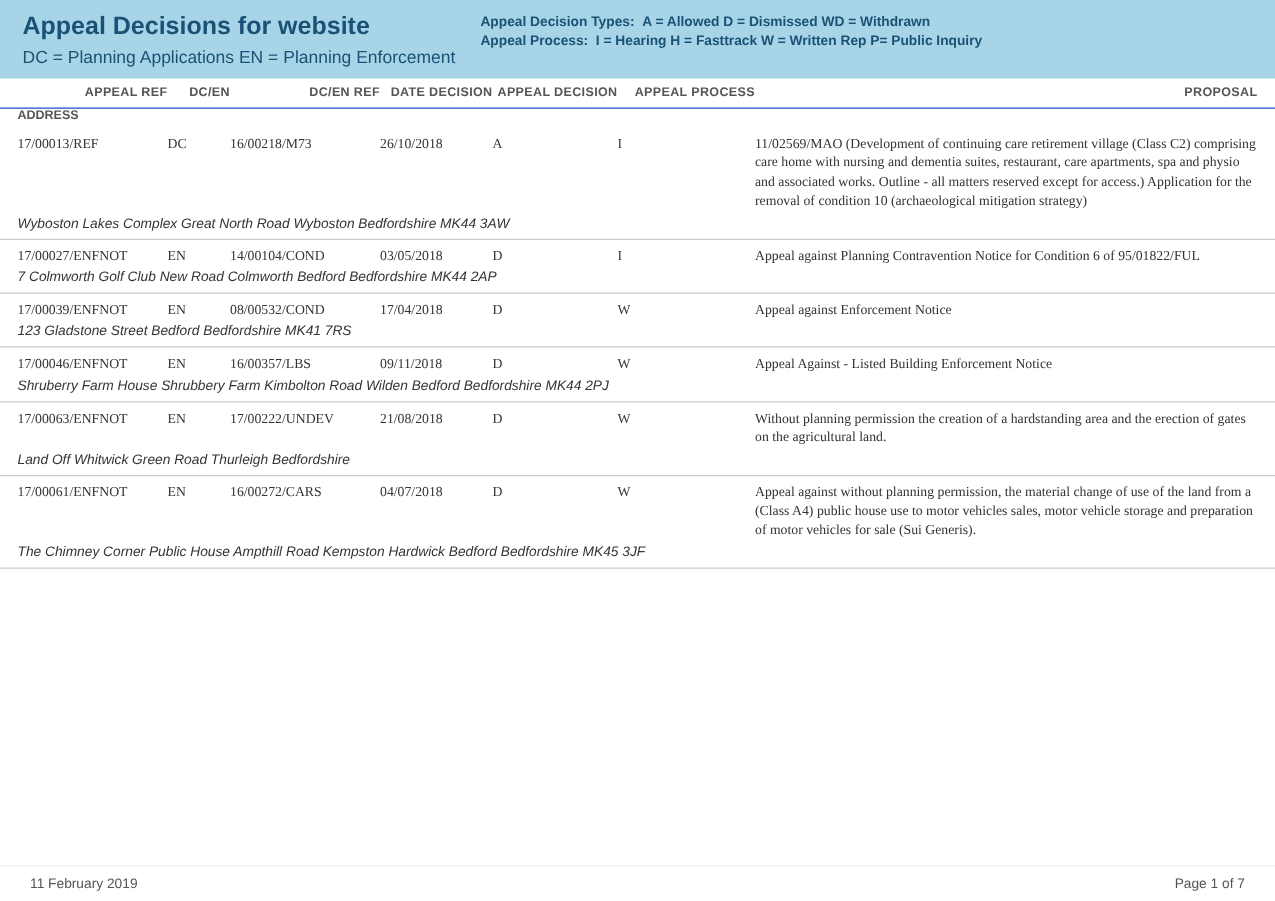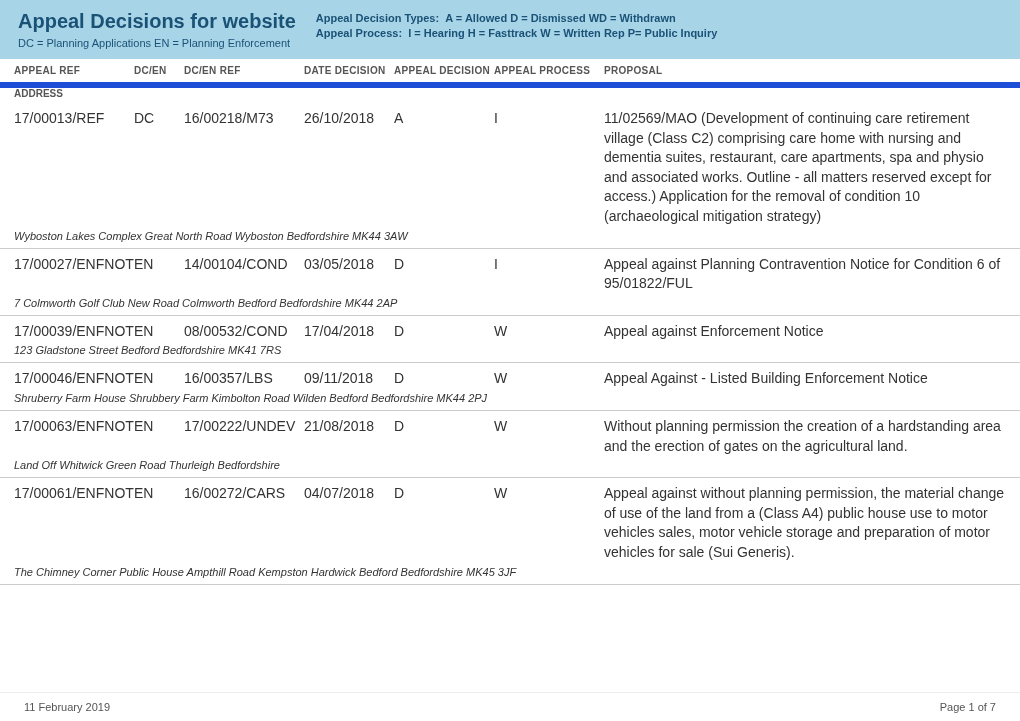--- a/index.html
+++ b/index.html
@@ -23,41 +23,42 @@
     .header-left {
       flex: 0 0 auto;
     }
     .header-title {
       font-size: 20px;
       font-weight: bold;
       color: #1a5276;
       margin-bottom: 4px;
     }
     .header-subtitle {
-      font-size: 11px;
+      font-size: 14px;
       color: #1a5276;
     }
     .header-right {
       flex: 1;
       padding-top: 2px;
       font-weight: bold;
     }
     .header-right p {
       font-size: 11px;
       color: #1a5276;
       margin-bottom: 3px;
     }
 
     
     .col-headers {
       display: flex;
       padding: 6px 14px;
       background: #fff;
-      border-bottom: 6px solid #1d4ed8;
+      border-bottom: 1px solid #1d4ed8;
       gap: 0;
+      text-align: right;
     }
     .col-header {
       font-size: 10px;
       font-weight: bold;
       color: #555;
       text-transform: uppercase;
       letter-spacing: 0.3px;
     }
     .col-ref { width: 120px; flex-shrink: 0; }
     .col-dcen { width: 50px; flex-shrink: 0; }
@@ -82,23 +83,24 @@
       display: flex;
       gap: 0;
     }
     .record-address {
       font-size: 11px;
       color: #333;
       margin-top: 3px;
       font-style: italic;
     }
     .cell {
-      font-size: 14px;
+      font-size: 11px;
       color: #333;
       line-height: 1.4;
+      font-family: Liberation Serif, serif;
     }
     .cell-ref { width: 120px; flex-shrink: 0; }
     .cell-dcen { width: 50px; flex-shrink: 0; }
     .cell-dcen-ref { width: 120px; flex-shrink: 0; }
     .cell-date { width: 90px; flex-shrink: 0; }
     .cell-appeal-dec { width: 100px; flex-shrink: 0; }
     .cell-appeal-proc { width: 110px; flex-shrink: 0; }
     .cell-proposal { flex: 1; }
 
     

